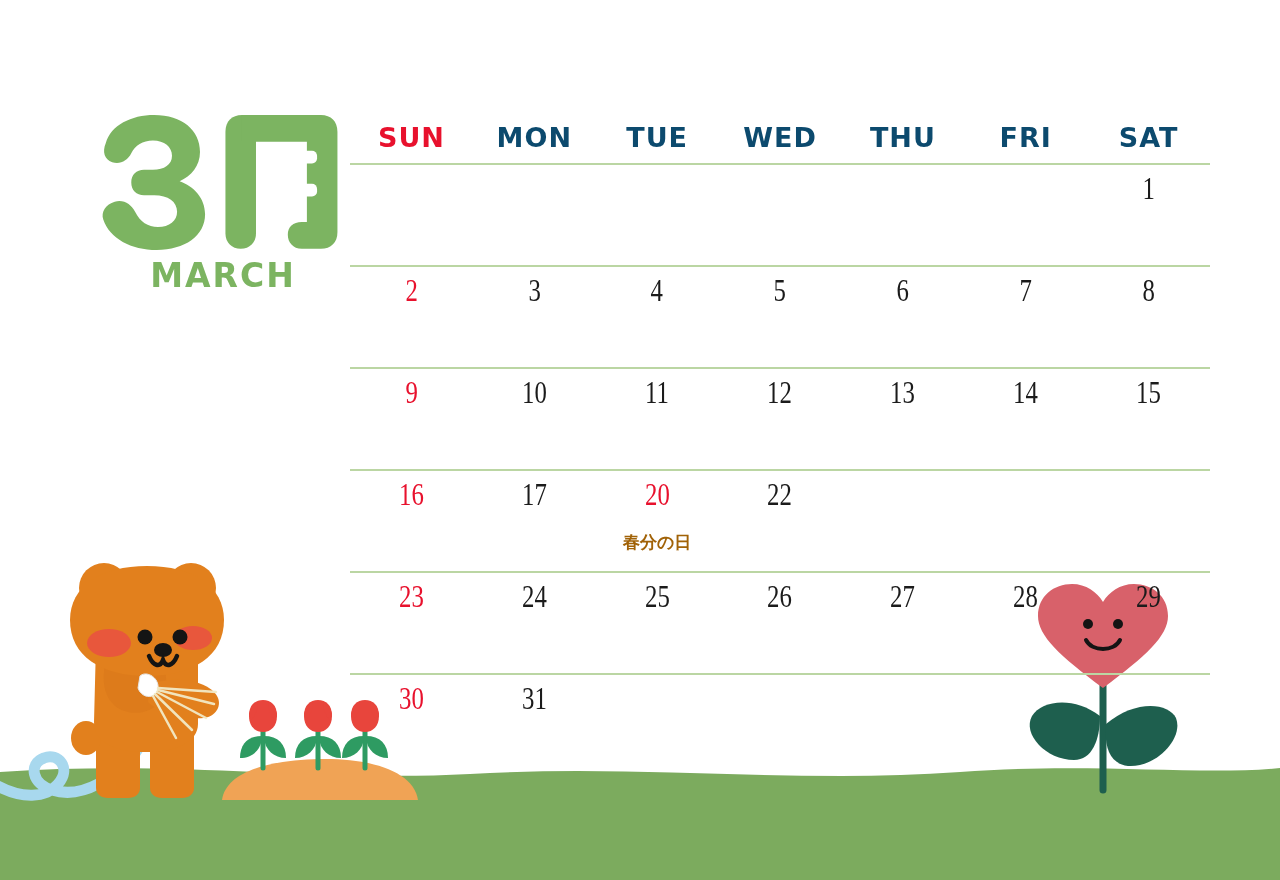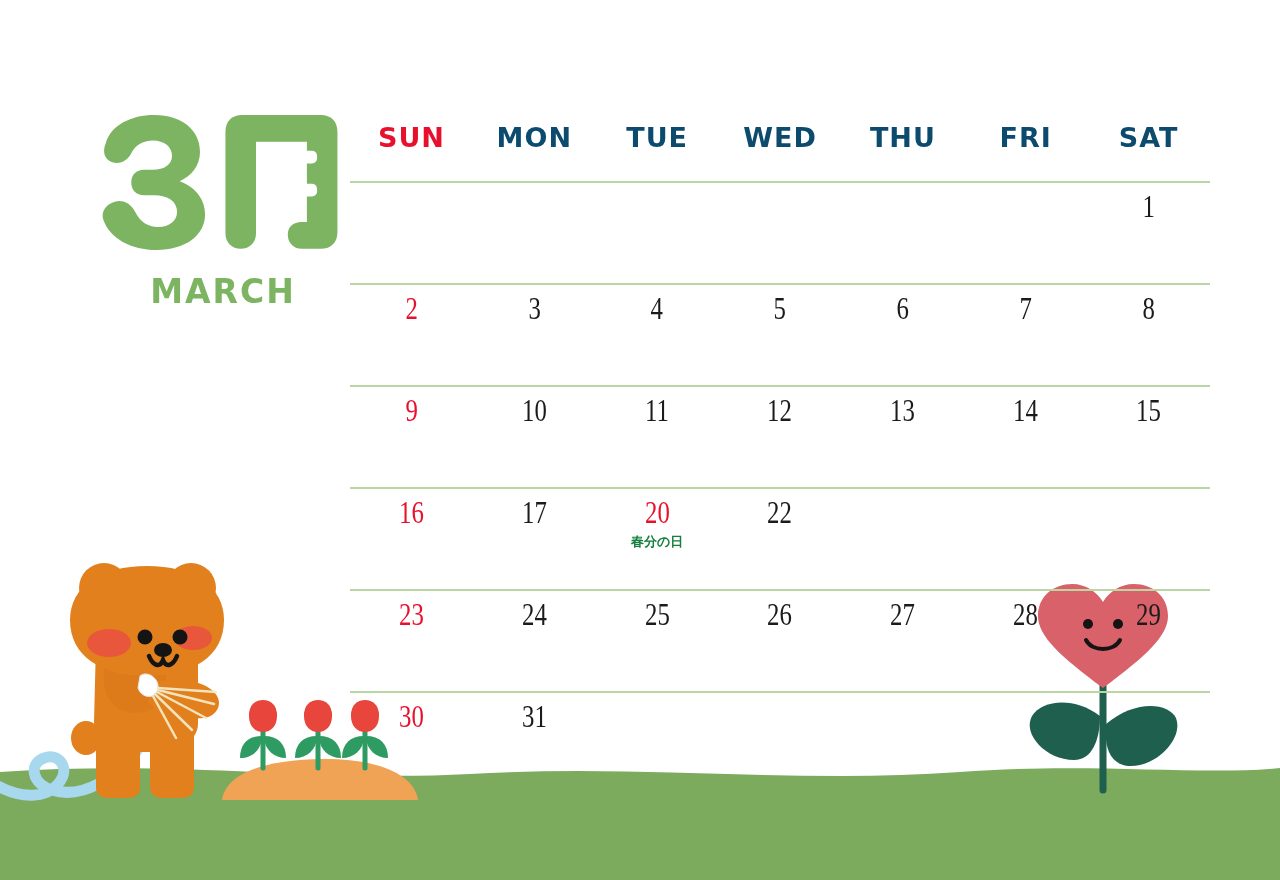--- a/index.html
+++ b/index.html
@@ -31,39 +31,39 @@
     top: 110px;
     width: 270px;
     text-align: center;
   }
   .month-kanji {
     display: block;
     height: 140px;
   }
   .month-en {
     display: block;
-    margin-top: 22px;
+    margin-top: 6px;
     font-size: 33px;
     font-weight: 700;
     letter-spacing: 2px;
     color: #7CB461;
     font-family: "DejaVu Sans", sans-serif;
   }
 
   
   .cal {
     position: absolute;
     left: 350px;
     top: 122px;
     width: 860px;
   }
   .dow-row {
     display: grid;
     grid-template-columns: repeat(7, 1fr);
-    padding-bottom: 28px;
+    padding-bottom: 10px;
   }
   .dow {
     text-align: center;
     font-size: 27px;
     font-weight: 700;
     letter-spacing: 1px;
     color: #0c4a6e;
     font-family: "DejaVu Sans", sans-serif;
   }
   .dow.sun { color: #E8112D; }
@@ -86,23 +86,23 @@
     font-size: 31px;
     line-height: 1.08;
     color: #1b1b1b;
     display: inline-block;
     transform: scaleX(0.80);
   }
   .cell.sun .daynum,
   .cell.holiday .daynum { color: #E8112D; }
   .holiday-label {
     display: block;
-    margin-top: 4px;
-    font-size: 13px;
-    color: #15803d;
+    margin-top: 20px;
+    font-size: 17px;
+    color: #a16207;
     font-family: "DejaVu Sans", sans-serif;
     font-weight: 700;
   }
 </style>
 </head>
 <body>
 
 <div id="page">
 
   <svg class="scene" width="1280" height="880" viewBox="0 0 1280 880" xmlns="http://www.w3.org/2000/svg">

